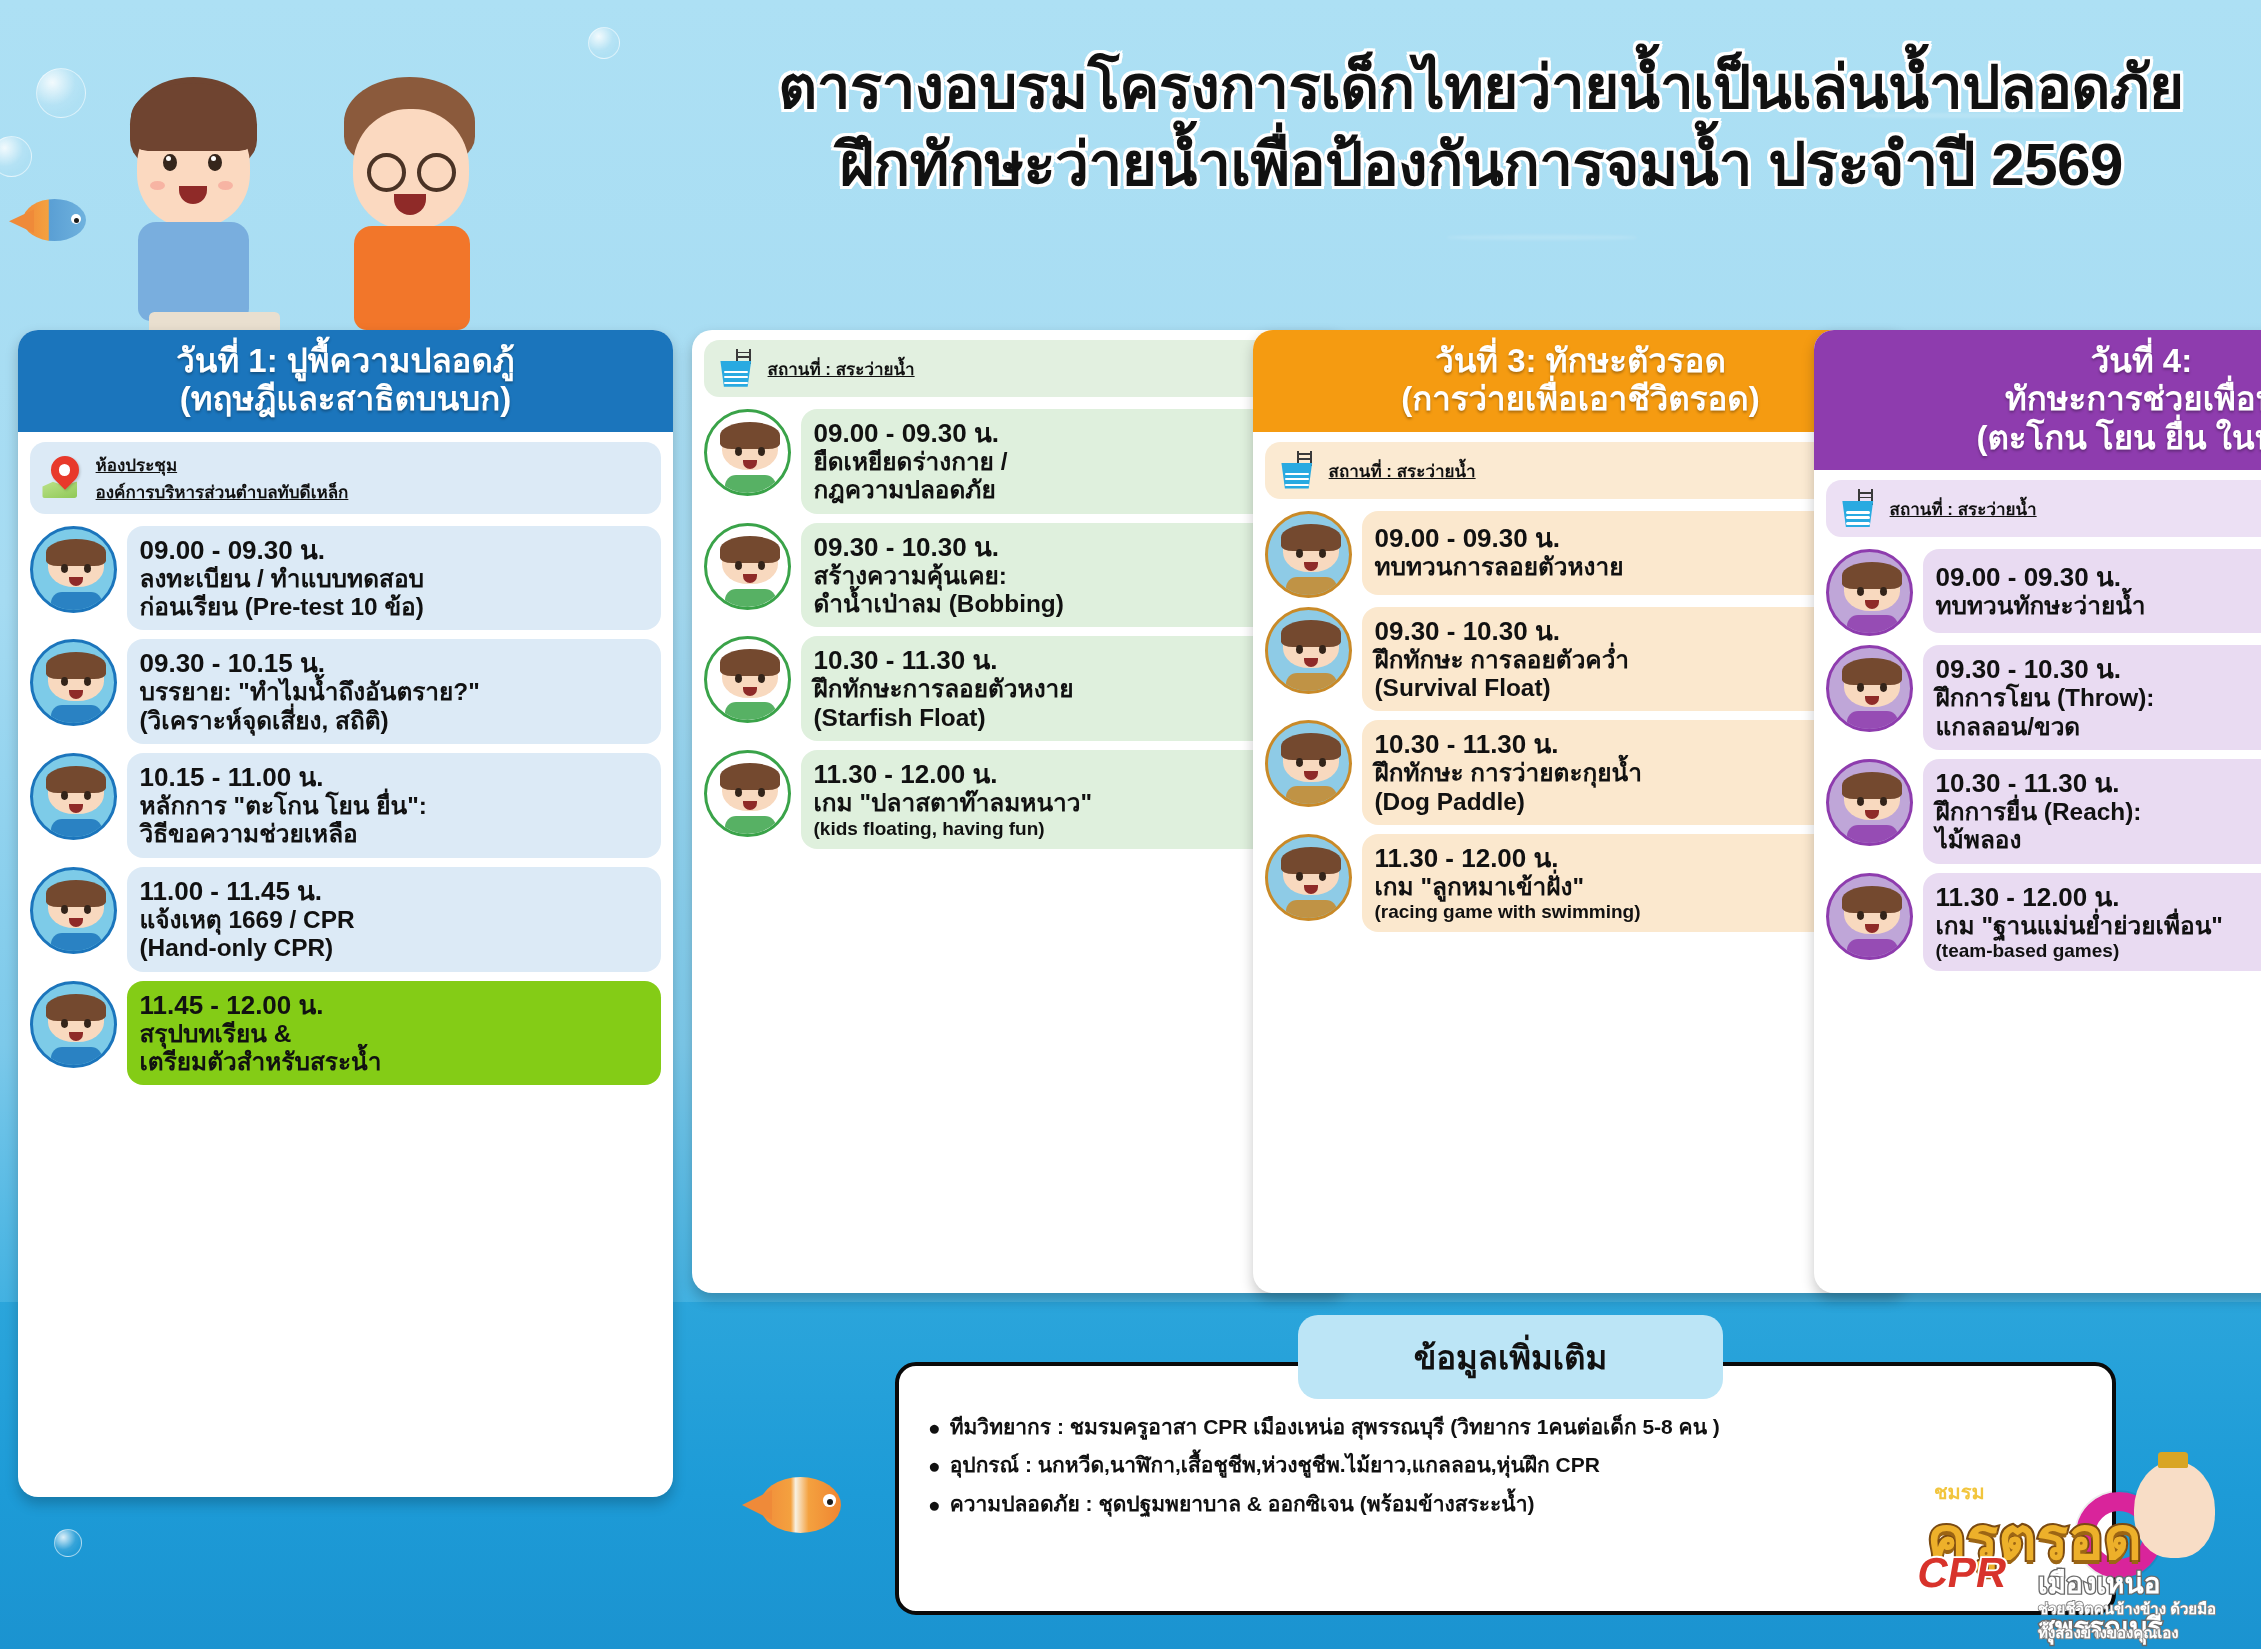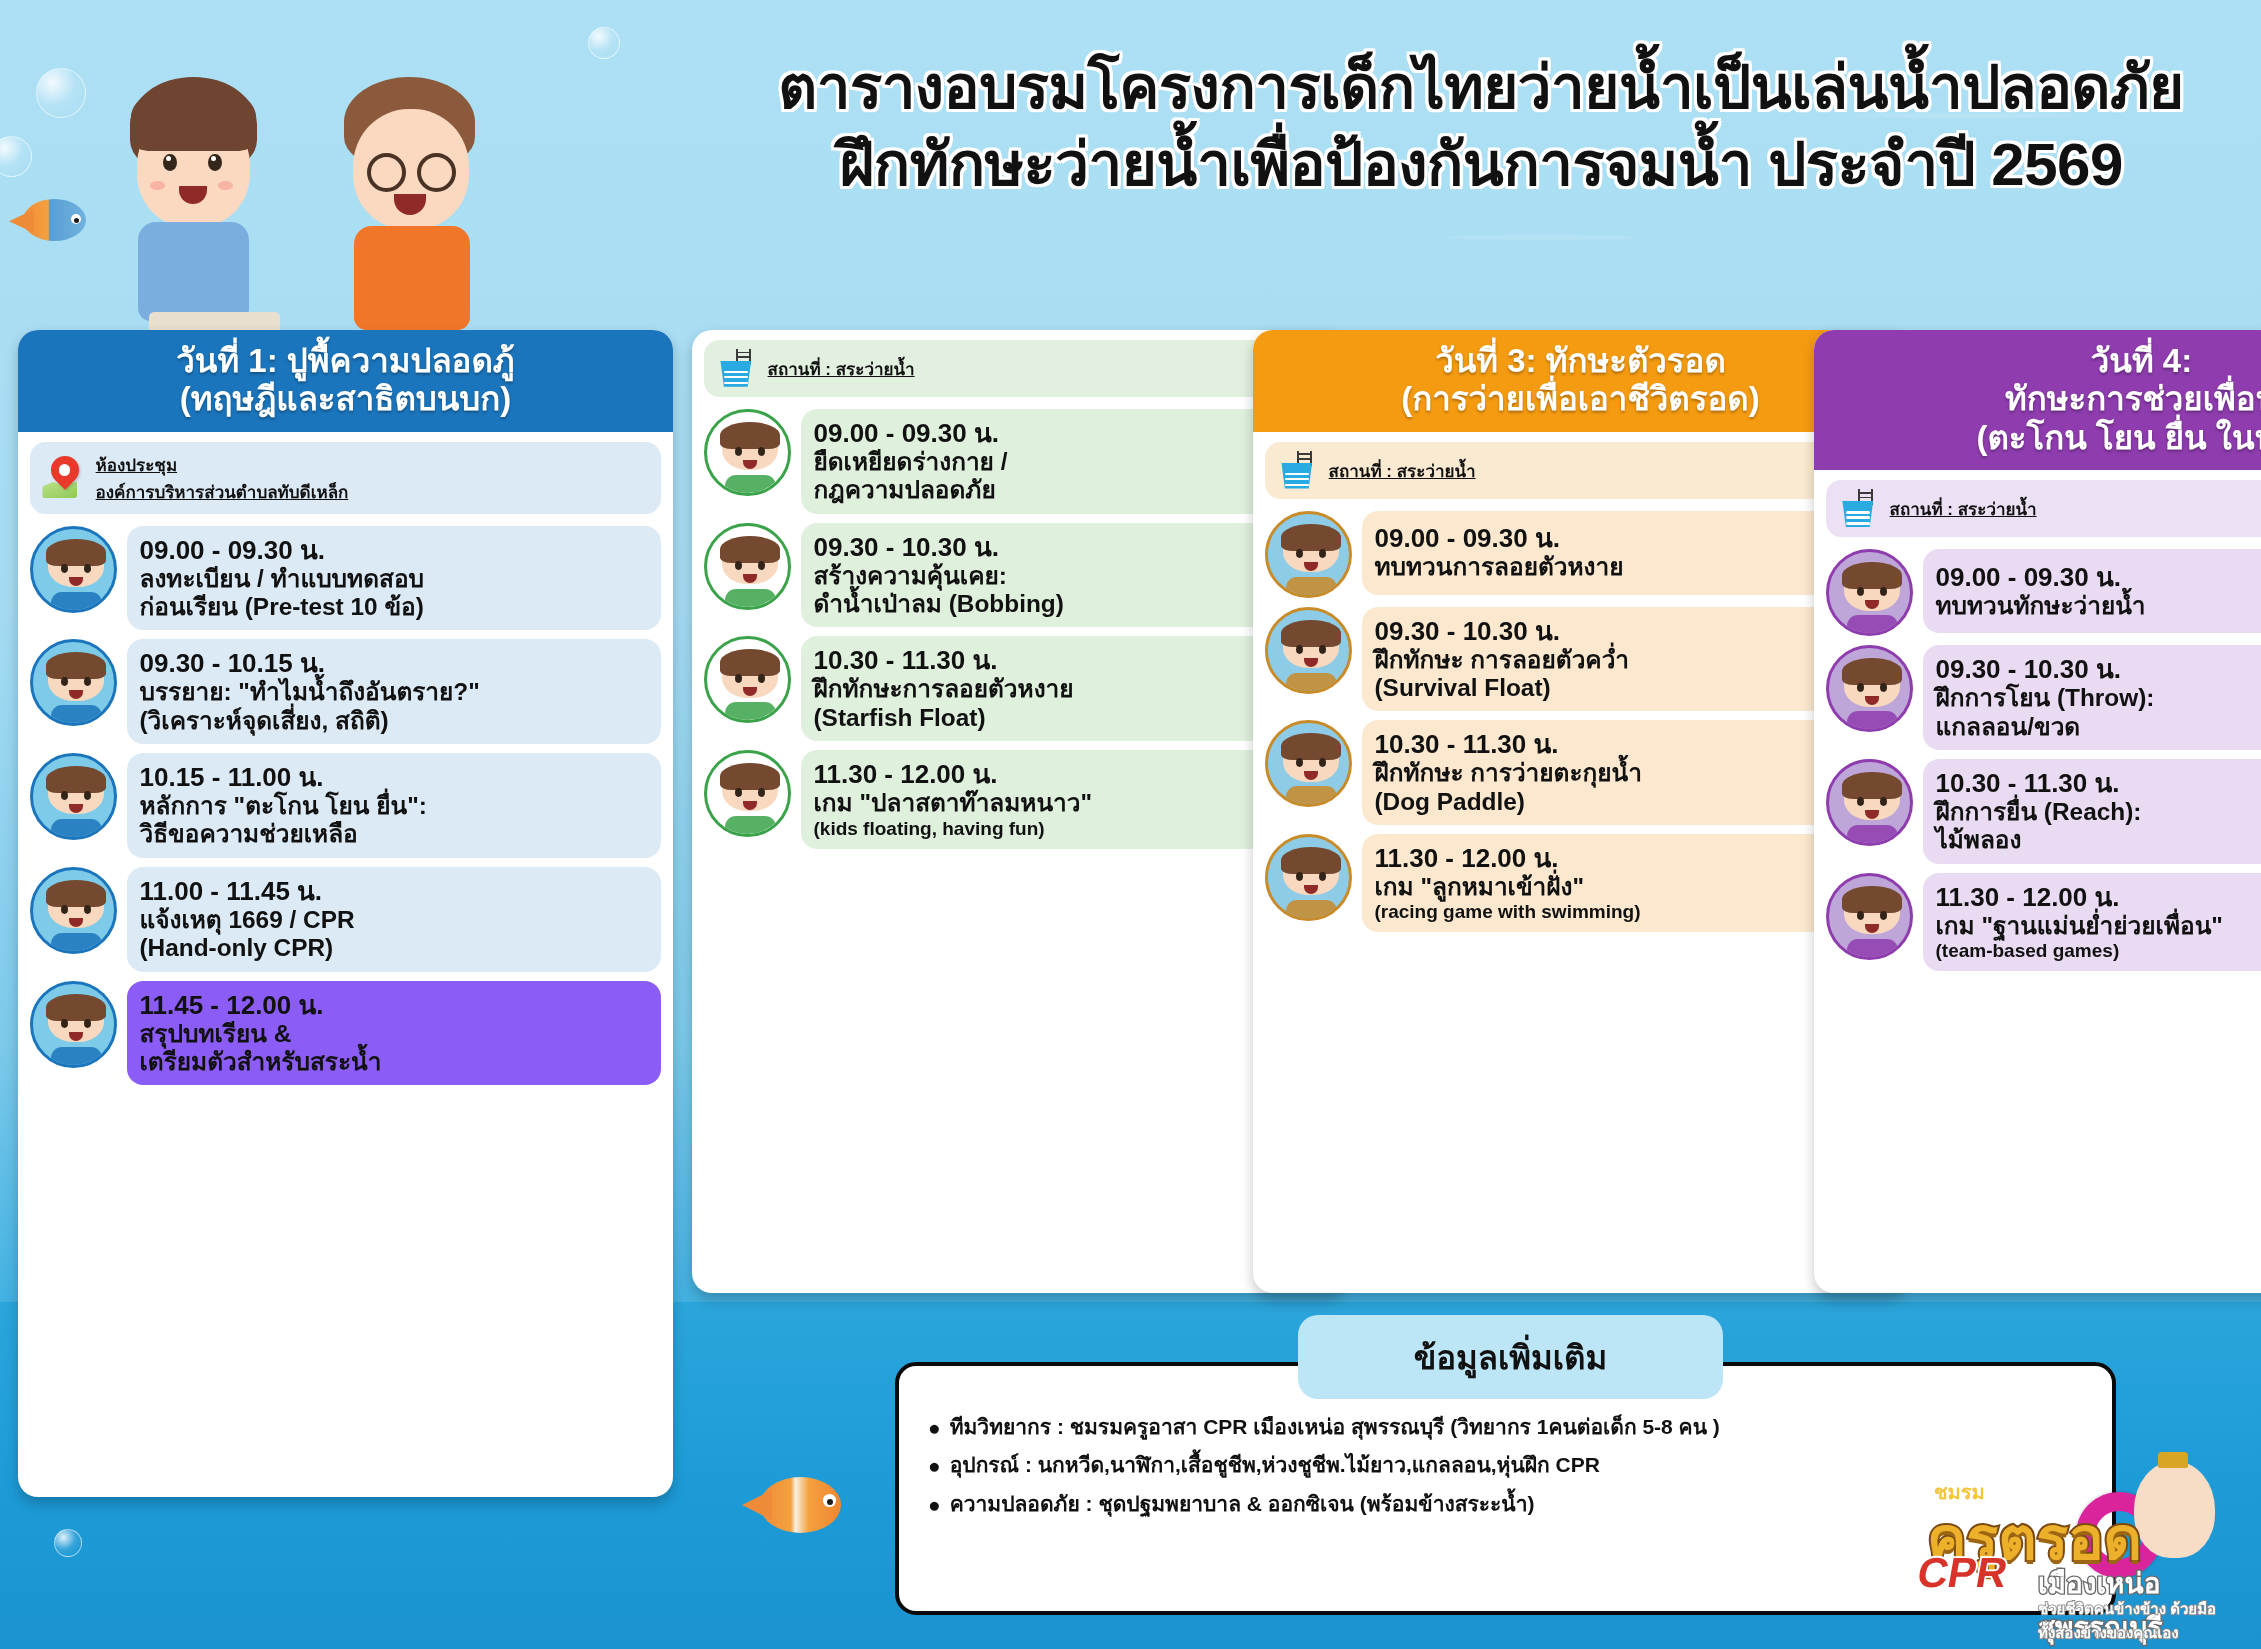--- a/index.html
+++ b/index.html
@@ -281,21 +281,21 @@
         </div>
         <div class="slot">
           <span class="slot-ava" style="border-color:#1b75bc;background:#7dcbe8">
             <span style="position:absolute;left:15.4px;top:15.4px;width:56px;height:43px;border-radius:46%;background:#f8d9bf"></span>
             <span style="position:absolute;left:13.6px;top:10px;width:60px;height:27px;border-radius:50% 50% 20% 20%;background:#74492f"></span>
             <span style="position:absolute;left:28px;top:35px;width:7.2px;height:9px;border-radius:50%;background:#33241a"></span>
             <span style="position:absolute;left:51px;top:35px;width:7.2px;height:9px;border-radius:50%;background:#33241a"></span>
             <span style="position:absolute;left:36px;top:48px;width:14.5px;height:9px;border-radius:0 0 13.6px 13.6px;background:#8f2a28"></span>
             <span style="position:absolute;left:18px;top:63px;width:51px;height:25px;border-radius:11px 11px 0 0;background:#1b75bc;opacity:.85"></span>
           </span>
-          <span class="slot-card" style="background:#8b5cf6">
+          <span class="slot-card" style="background:#84cc16">
             <span class="slot-time">11.45 - 12.00 น.</span>
             <span class="slot-desc">สรุปบทเรียน &amp;<br>เตรียมตัวสำหรับสระน้ำ</span>
           </span>
         </div>
       </div>
     </div>
     <div class="day-col" style="left: 692px; height: 963px;">
       <div class="day-body">
         <div class="loc-chip" style="background:#e2f0e0">
           <span class="pool-icon">

